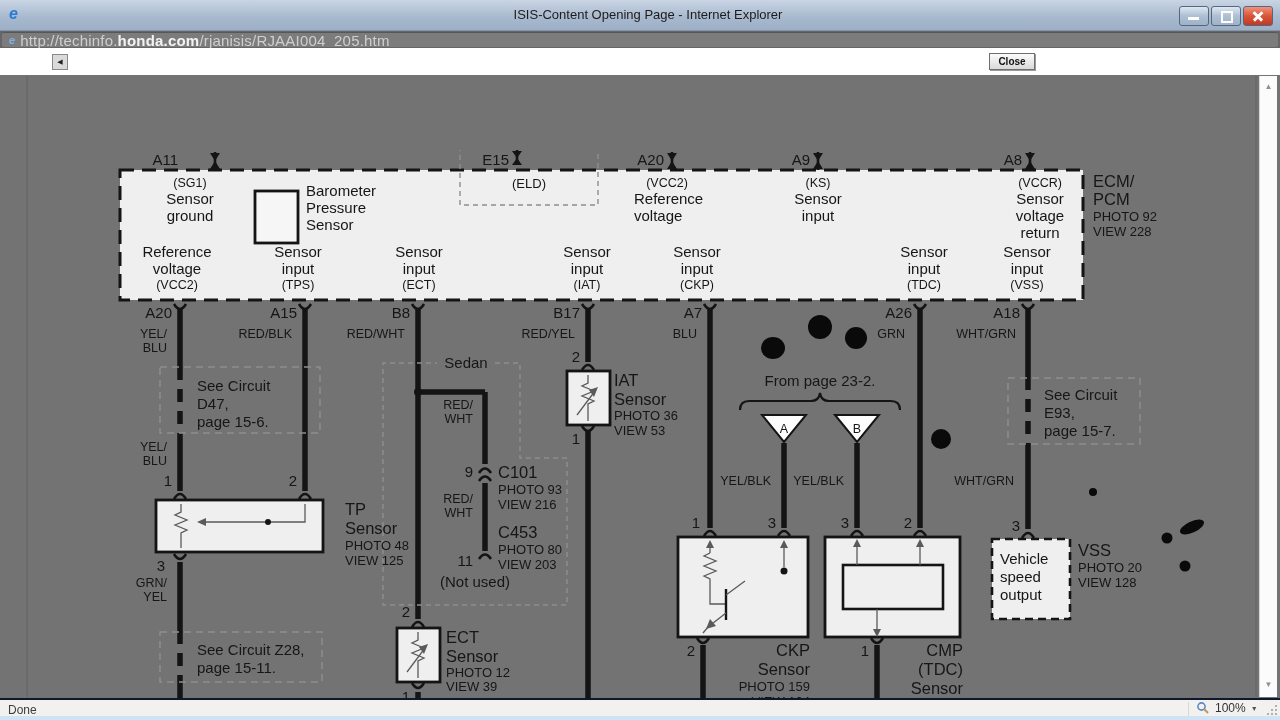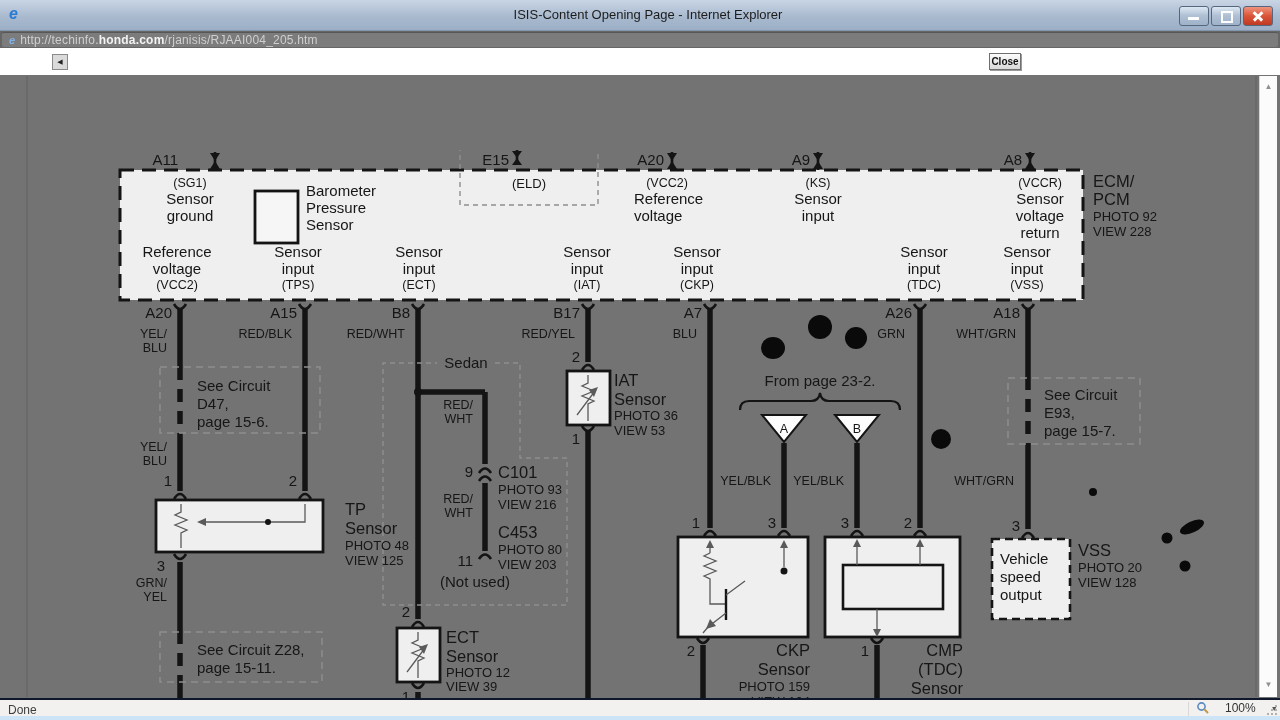--- a/index.html
+++ b/index.html
@@ -19,45 +19,45 @@
   .wb.cls{background:linear-gradient(#f0937e,#d95438 50%,#bf3a23);}
   .dash{position:absolute;left:8px;top:10px;width:11px;height:3px;background:#fdfdfd;}
   .sq{position:absolute;left:9px;top:4px;width:8px;height:8px;border:2px solid #fdfdfd;}
   .x1,.x2{position:absolute;left:8px;top:8px;width:12px;height:2.6px;background:#fff;}
   .x1{transform:rotate(45deg);} .x2{transform:rotate(-45deg);}
   
   .urlbar{position:absolute;left:0;top:31px;width:1280px;height:17px;background:#666;}
   .urlfield{position:absolute;left:2px;right:2px;top:1px;height:14px;background:#7c7c7c;
     border-radius:2px;border-top:1px solid #575757;display:flex;align-items:center;}
   .ie-icon.small{font-size:11px;margin:0 5px 0 7px;color:#7fb2e8;}
-  .url{font-size:12px;color:#cfcfcf;letter-spacing:.2px;}
+  .url{font-size:15px;color:#cfcfcf;letter-spacing:.2px;}
   .url .bold{color:#f3f3f3;font-weight:bold;}
   
   .toolbar{position:absolute;left:0;top:48px;width:1280px;height:27px;background:#fff;
     border-bottom:1px solid #9c9c9c;}
   .backbtn{position:absolute;left:52px;top:6px;width:16px;height:16px;padding:0;
     background:#dadada;border:1px solid #8a8a8a;font-size:7px;color:#222;line-height:14px;}
-  .closebtn{position:absolute;left:989px;top:5px;width:32px;height:17px;padding:0;
+  .closebtn{position:absolute;left:989px;top:5px;width:46px;height:17px;padding:0;
     background:linear-gradient(#fcfcfc,#d9d9d9);border:1px solid #6f6f6f;
     box-shadow:1px 1px 0 #9b9b9b;font-size:10px;font-weight:bold;color:#111;
     font-family:"Liberation Sans",sans-serif;}
   
   .content{position:absolute;left:0;top:75px;width:1280px;height:623px;background:#737373;}
   .vline{position:absolute;top:76px;height:621px;width:2px;background:#6a6a6a;}
   .vline.left{left:26px;} .vline.right{left:1255px;}
   .scrollbar{position:absolute;left:1259px;top:76px;width:17px;height:621px;
     background:#fbfbfb;border-left:1px solid #d6d6d6;}
   .arr{position:absolute;left:0;width:17px;text-align:center;font-size:8px;color:#8f8f8f;}
   .arr.up{top:6px;} .arr.down{bottom:8px;}
   
   .statusbar{position:absolute;left:0;top:698px;width:1280px;height:18px;background:#f2f1f0;
     border-top:2px solid #0f172a;}
   .status{position:absolute;left:8px;top:3px;font-size:12px;color:#3d3d3d;}
   .sep{position:absolute;left:1188px;top:2px;height:14px;width:1px;background:#d8d8d8;}
-  .zoomctl{position:absolute;left:1196px;top:1px;display:flex;align-items:center;gap:15px;}
+  .zoomctl{position:absolute;left:1196px;top:1px;display:flex;align-items:center;gap:5px;}
   .zl{font-size:12px;color:#333;}
   .caret{font-size:7px;color:#555;}
   .grip{position:absolute;right:3px;bottom:3px;width:2px;height:2px;background:#b0b0b0;
     box-shadow:-8px 0 #b0b0b0,-4px 0 #b0b0b0,-4px -4px #b0b0b0,0 -4px #b0b0b0,0 -8px #b0b0b0;}
   .bottomstrip{position:absolute;left:0;top:716px;width:1280px;height:4px;background:#cde3f6;}
   
   svg.diag{position:absolute;left:0;top:75px;}
   svg.diag text{font-family:"Liberation Sans",sans-serif;fill:#161616;}
   .t16{font-size:16.5px;} .t15{font-size:15px;} .t13{font-size:13px;} .t12{font-size:12.5px;}
   .blue{fill:#2a2fae;} .link{fill:#3a3ecf;}

